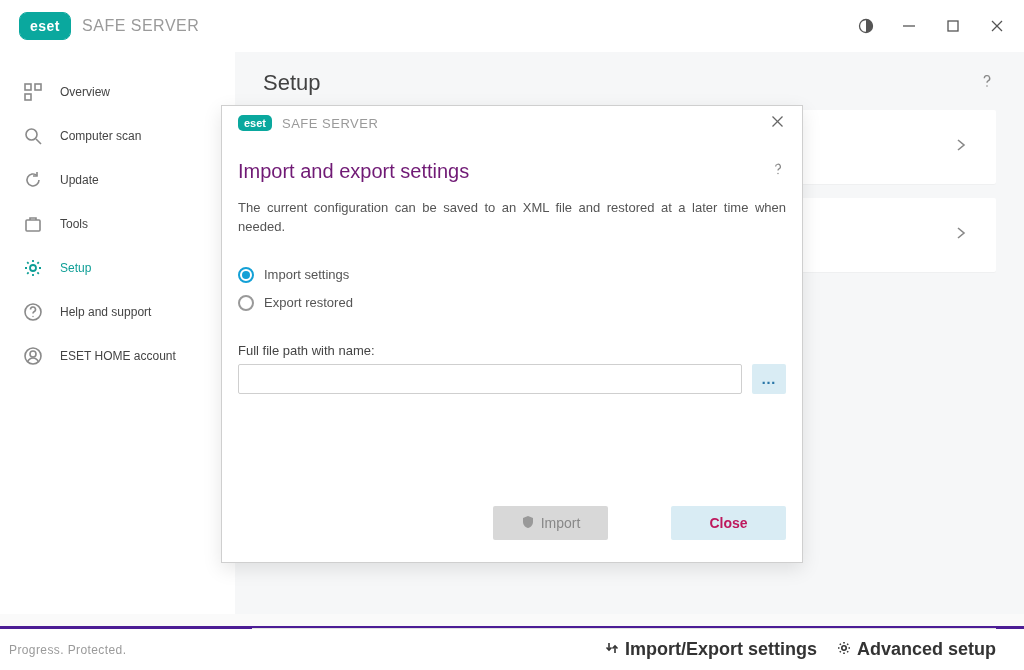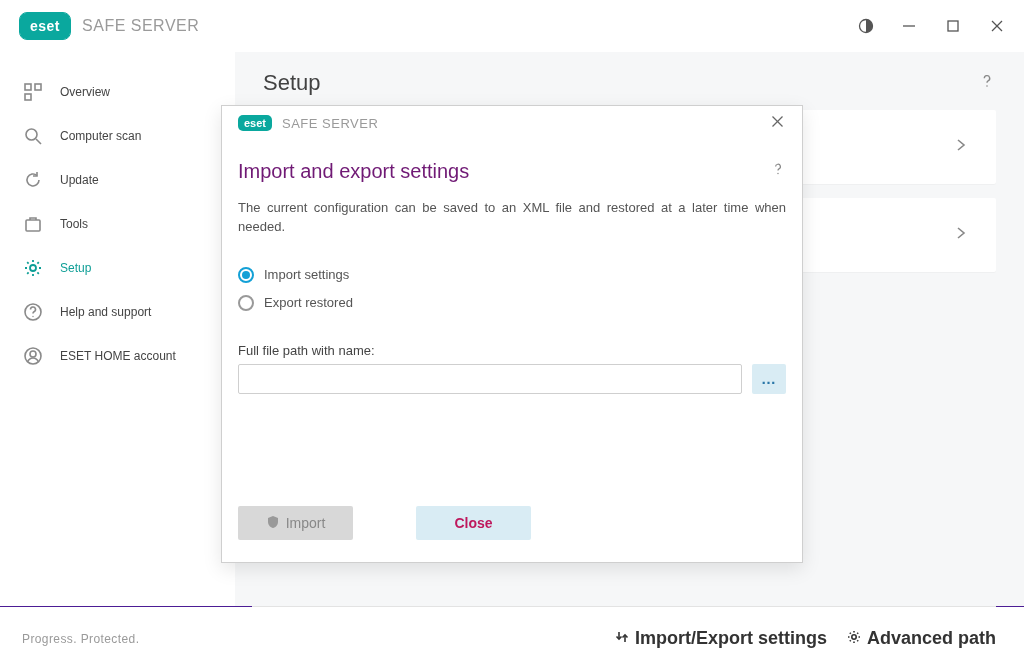--- a/index.html
+++ b/index.html
@@ -25,21 +25,21 @@
 
     .content { flex: 1; background: #f6f7f8; padding: 18px 28px 0 28px; position: relative; }
     .content-header { display:flex; align-items:center; justify-content: space-between; margin-bottom: 14px;}
     .content-title { font-size: 22px; color: #424242; font-weight: 400; }
     .help-icon { color: #888; font-size: 18px; }
 
     .card { background: #fff; height: 74px; border-radius: 2px; margin-bottom: 14px; display:flex; align-items:center; justify-content:flex-end; padding: 0 28px; box-shadow: 0 1px 1px rgba(0,0,0,0.03);}
     .chevron { color:#888; }
 
     
-    .footer { position:absolute; bottom:0; left:0; right:0; height:64px; background:#fff; display:flex; align-items:center; justify-content:space-between; padding: 0 28px 0 22px; border-top: 1px solid #4c1d95;}
+    .footer { position:absolute; bottom:0; left:0; right:0; height:44px; background:#fff; display:flex; align-items:center; justify-content:space-between; padding: 0 28px 0 9px; border-top: 3px solid #4c1d95;}
     .tagline { color:#9a9a9a; font-size: 12px; letter-spacing: 0.4px;}
     .footer-links { display:flex; align-items:center; gap: 20px; font-size: 18px; color:#333; font-weight:600;}
     .footer-links .fl { display:flex; align-items:center; gap:6px; cursor:pointer;}
     .footer-sep-line { position:absolute; top:-1px; left: 252px; right:28px; height:1px; background:#e3e3e3;}
 
     
     .modal { position: absolute; left: 221px; top: 105px; width: 582px; height: 458px; background: #fff; border: 1px solid #cfcfcf; box-shadow: 0 6px 18px rgba(0,0,0,0.1); display:flex; flex-direction:column; z-index: 10;}
     .modal-title { height: 34px; display:flex; align-items:center; justify-content: space-between; padding: 0 14px 0 16px; border-bottom: 0px solid #eee;}
     .modal-title-left { display:flex; align-items:center; gap:10px;}
     .modal-logo { background:#0aa89e; color:#fff; font-weight:700; border-radius:5px; padding:2px 6px; font-size:11px;}
@@ -51,21 +51,21 @@
     .desc { text-align: justify; line-height: 1.45; margin-bottom: 24px;}
     .radio-row { display:flex; align-items:center; gap:10px; padding: 6px 0; cursor:pointer;}
     .radio-outer { width:16px; height:16px; border-radius:50%; border:2px solid #999; display:flex; align-items:center; justify-content:center;}
     .radio-row.selected .radio-outer { border-color:#13a0d6;}
     .radio-inner { width:8px; height:8px; border-radius:50%; background:#13a0d6; display:none;}
     .radio-row.selected .radio-inner { display:block;}
     .field-label { margin-top: 26px; font-size:13px; color:#444; margin-bottom:6px;}
     .path-row { display:flex; gap:10px;}
     .path-input { flex:1; height:30px; border:1px solid #cfcfcf; border-radius:2px; padding:0 8px; font-size:13px;}
     .browse-btn { width:34px; height:30px; background:#d9ecf4; border:none; border-radius:2px; color:#2a77a8; font-size:15px; cursor:pointer; font-weight:700; letter-spacing:1px;}
-    .modal-actions { height:66px; display:flex; align-items:center; justify-content:flex-start; gap:18px; padding:0 16px 12px 16px;}
+    .modal-actions { height:66px; display:flex; align-items:center; justify-content:flex-end; gap:18px; padding:0 16px 12px 16px;}
     .btn { height:34px; min-width:115px; border:none; border-radius:2px; font-size:14px; cursor:pointer; display:flex; align-items:center; justify-content:center; gap:6px;}
     .btn-primary-disabled { background:#d8d8d8; color:#888;}
     .btn-close { background:#d9ecf4; color:#be185d; font-weight:600;margin-left:45px;}
 
   </style>
 </head>
 <body>
 
 <div class="titlebar">
   <div class="title-left">
@@ -210,21 +210,21 @@
       </span>
       <span>Import/Export settings</span>
     </div>
     <div class="fl">
       <span>
         <svg width="14" height="14" viewBox="0 0 14 14" fill="none" stroke="#333" stroke-width="1.6">
             <circle cx="7" cy="7" r="2.2"></circle>
             <path d="M7 1v1.5M7 11.5V13M1 7h1.5M11.5 7H13M2.8 2.8l1 1M10.2 10.2l1 1M11.2 2.8l-1 1M3.8 10.2l-1 1"></path>
           </svg>
       </span>
-      <span>Advanced path</span>
+      <span>Advanced setup</span>
     </div>
   </div>
 </div>
 
 <div class="modal">
   <div class="modal-title">
     <div class="modal-title-left">
       <span class="modal-logo">eset</span>
       <span class="modal-prod">SAFE SERVER</span>
     </div>

